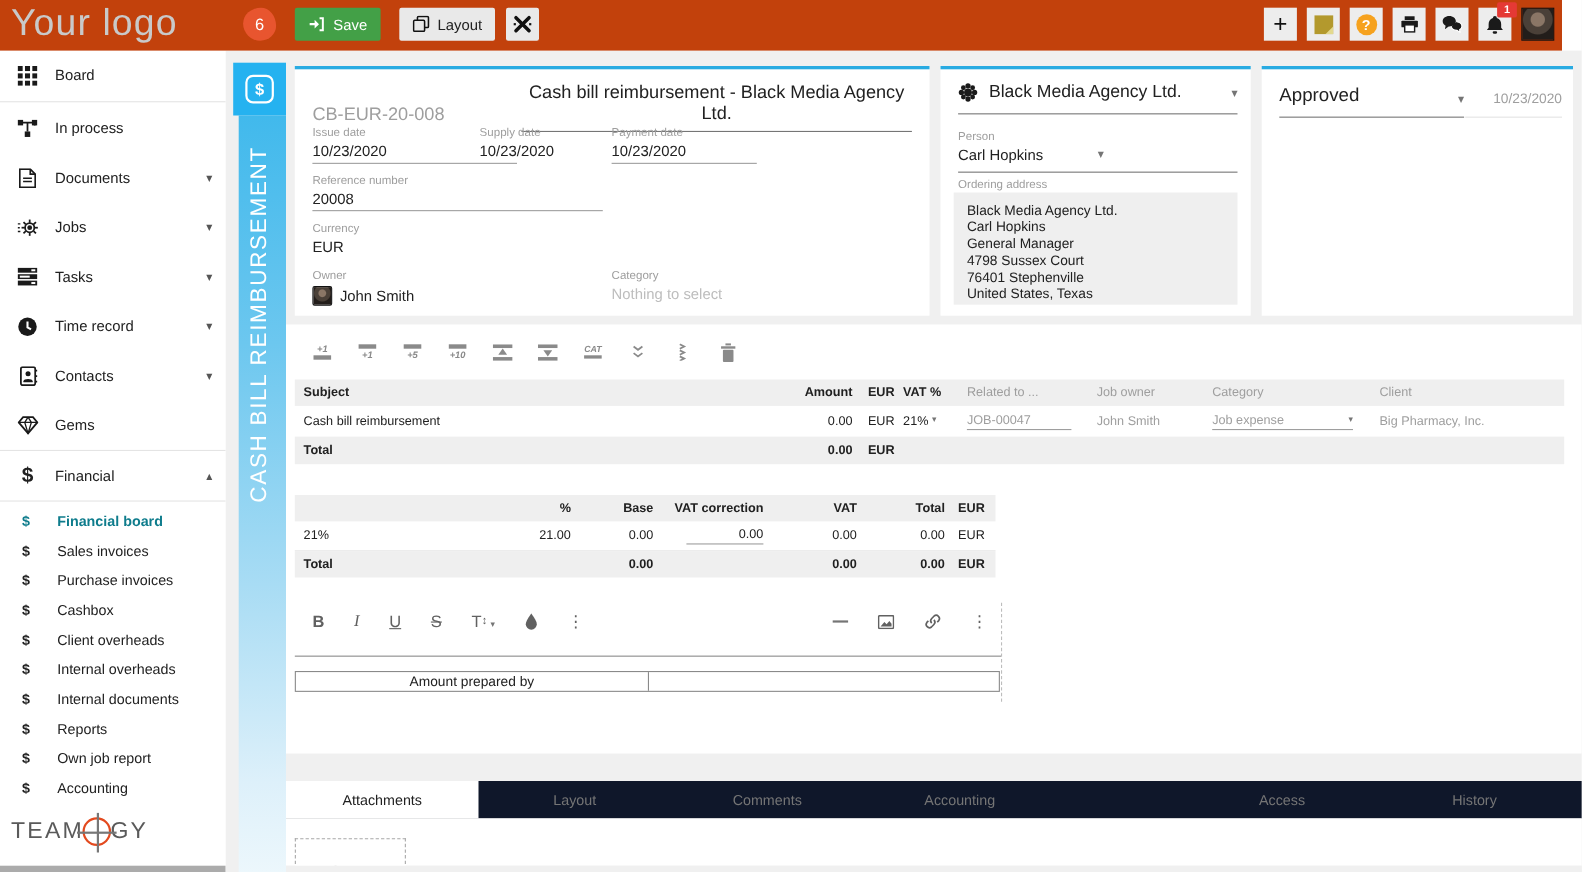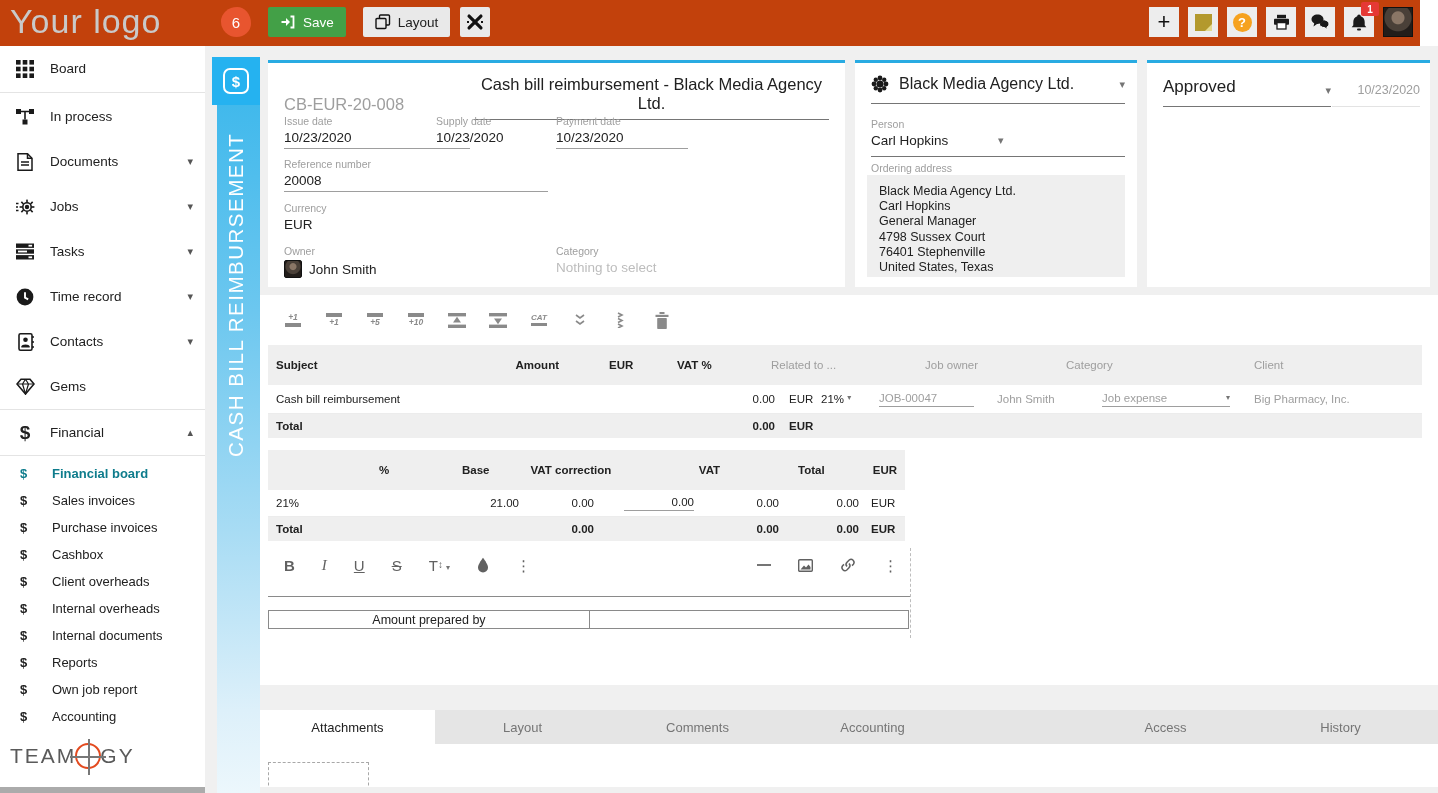--- a/index.html
+++ b/index.html
@@ -74,21 +74,21 @@
   .status-row{position:absolute;left:16px;top:14px;width:168px;display:flex;align-items:flex-end;border-bottom:1px solid #757575;padding-bottom:9px;}
   .status-text{flex:1;font-size:17px;color:#212121;}
   .status-date{position:absolute;right:10px;top:20px;width:88px;text-align:right;font-size:12.5px;color:#9e9e9e;border-bottom:1px solid #e3e3e3;padding-bottom:9px;}
   
   .panel{position:absolute;left:260px;top:295px;width:1178px;height:390px;background:#fff;}
   .items-toolbar{position:absolute;left:24px;top:12px;display:flex;align-items:center;gap:23px;height:26px;}
   .ti{display:flex;flex-direction:column;align-items:center;justify-content:center;gap:1px;color:#8a8a8a;font-size:8.5px;font-weight:bold;width:18px;cursor:pointer;line-height:1;}
   .ti .bar{width:16px;height:4px;background:#8a8a8a;}
   
   .trow{display:flex;align-items:center;padding:0 8px;font-size:11.5px;}
-  .thead{background:#efefef;height:40px;font-weight:bold;gap:36px;}
+  .thead{background:#efefef;height:24px;font-weight:bold;}
   .tdata{height:28px;border-bottom:1px solid #ececec;}
   .ttotal{background:#efefef;height:24px;font-weight:bold;}
   .items-tbl{position:absolute;left:8px;top:50px;width:1154px;}
   .c-sub{flex:1;}
   .c-amt{width:78px;text-align:right;}
   .c-eur{width:46px;padding-left:14px;box-sizing:border-box;}
   .c-vat{width:58px;}
   .c-rel{width:118px;}
   .c-own{width:105px;}
   .c-cat{width:152px;}
@@ -108,21 +108,21 @@
   .editor{position:absolute;left:8px;top:253px;width:643px;height:90px;border-right:1px dashed #bdbdbd;box-sizing:border-box;}
   .ed-toolbar{position:relative;height:34px;display:flex;align-items:center;gap:27px;padding-left:16px;color:#616161;}
   .edi{font-size:15px;cursor:pointer;color:#616161;display:flex;align-items:center;line-height:1;}
   .ed-right{position:absolute;right:12px;top:0;height:34px;display:flex;align-items:center;gap:27px;}
   .hr-bar{width:14px;height:2px;background:#757575;}
   .ed-line{position:absolute;left:0;top:48px;width:100%;border-bottom:1px solid #8a8a8a;}
   .prep-tbl{position:absolute;left:0;top:62px;width:641px;height:19px;border:1px solid #8a8a8a;display:flex;box-sizing:border-box;}
   .prep-l{width:321px;border-right:1px solid #8a8a8a;display:flex;align-items:center;justify-content:center;font-size:12.5px;box-sizing:border-box;}
   .prep-r{flex:1;}
   
-  .tabbar{position:absolute;left:260px;top:710px;width:1178px;height:34px;background:#e5e5e5;display:flex;}
+  .tabbar{position:absolute;left:260px;top:710px;width:1178px;height:34px;background:#0f172a;display:flex;}
   .tab{width:175px;display:flex;align-items:center;justify-content:center;font-size:13px;color:#757575;cursor:pointer;}
   .tab.active{background:#fff;color:#212121;}
   .tab-spacer{width:118px;}
   .tabcontent{position:absolute;left:260px;top:744px;width:1178px;height:43px;background:#fff;}
   .bottom-strip{position:absolute;left:260px;top:787px;right:0;height:6px;background:#f0f0f0;}
   .dropzone{position:absolute;left:8px;top:18px;width:101px;height:44px;border:1px dashed #a8a8a8;background:#fff;display:flex;align-items:flex-end;justify-content:center;box-sizing:border-box;overflow:hidden;}
 </style>
 </head>
 <body>
 

